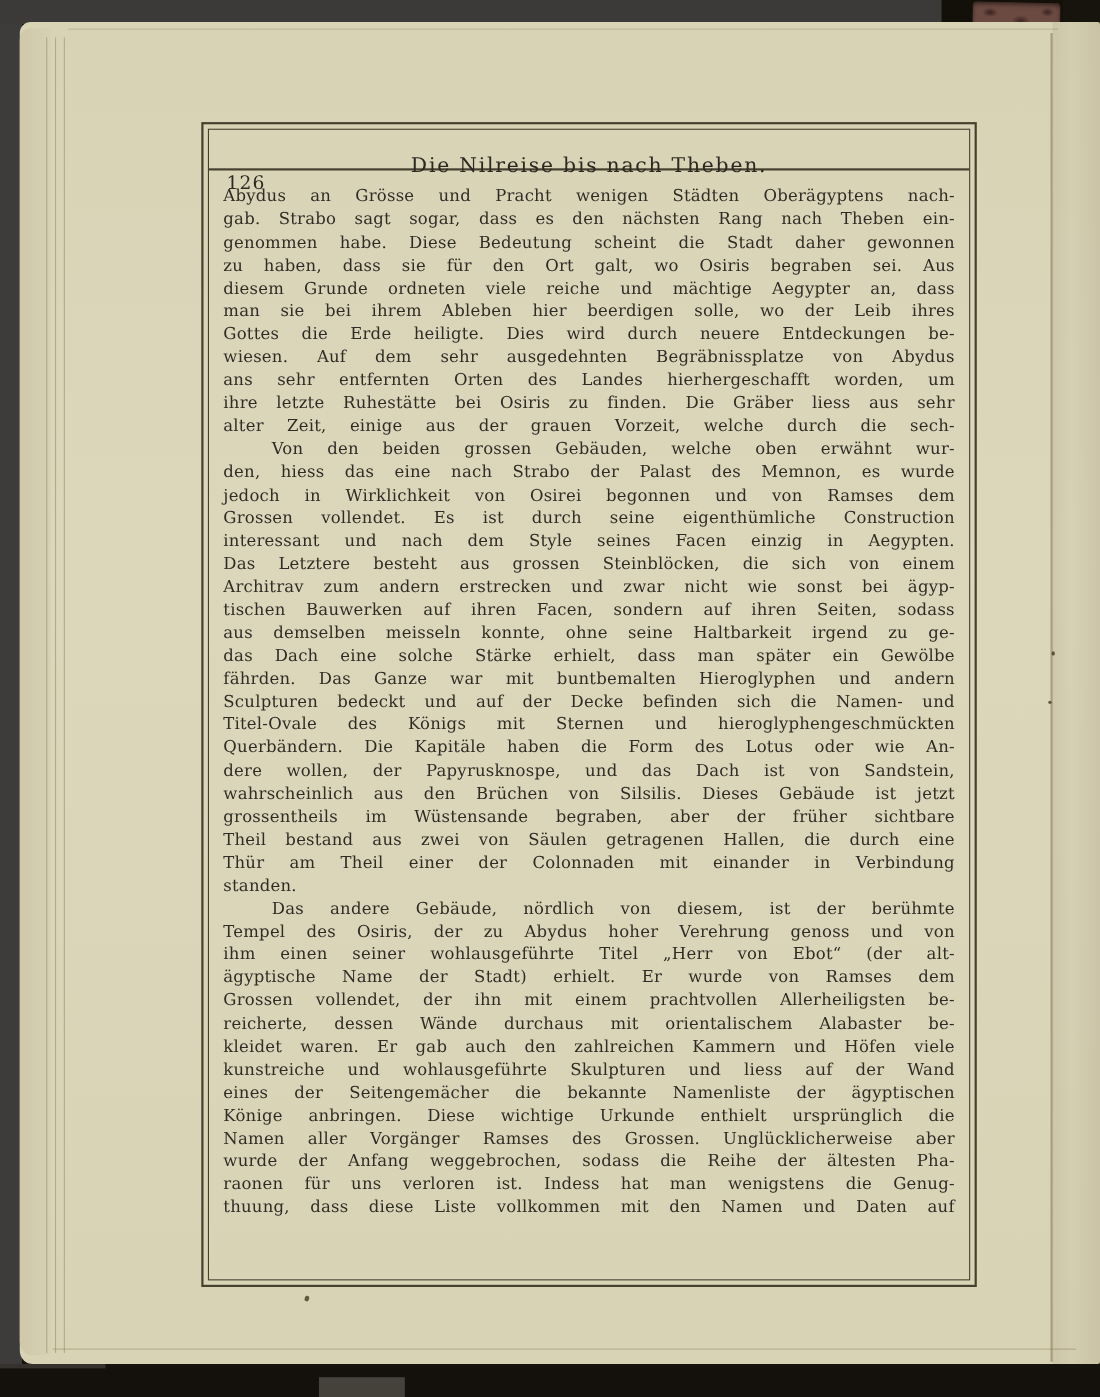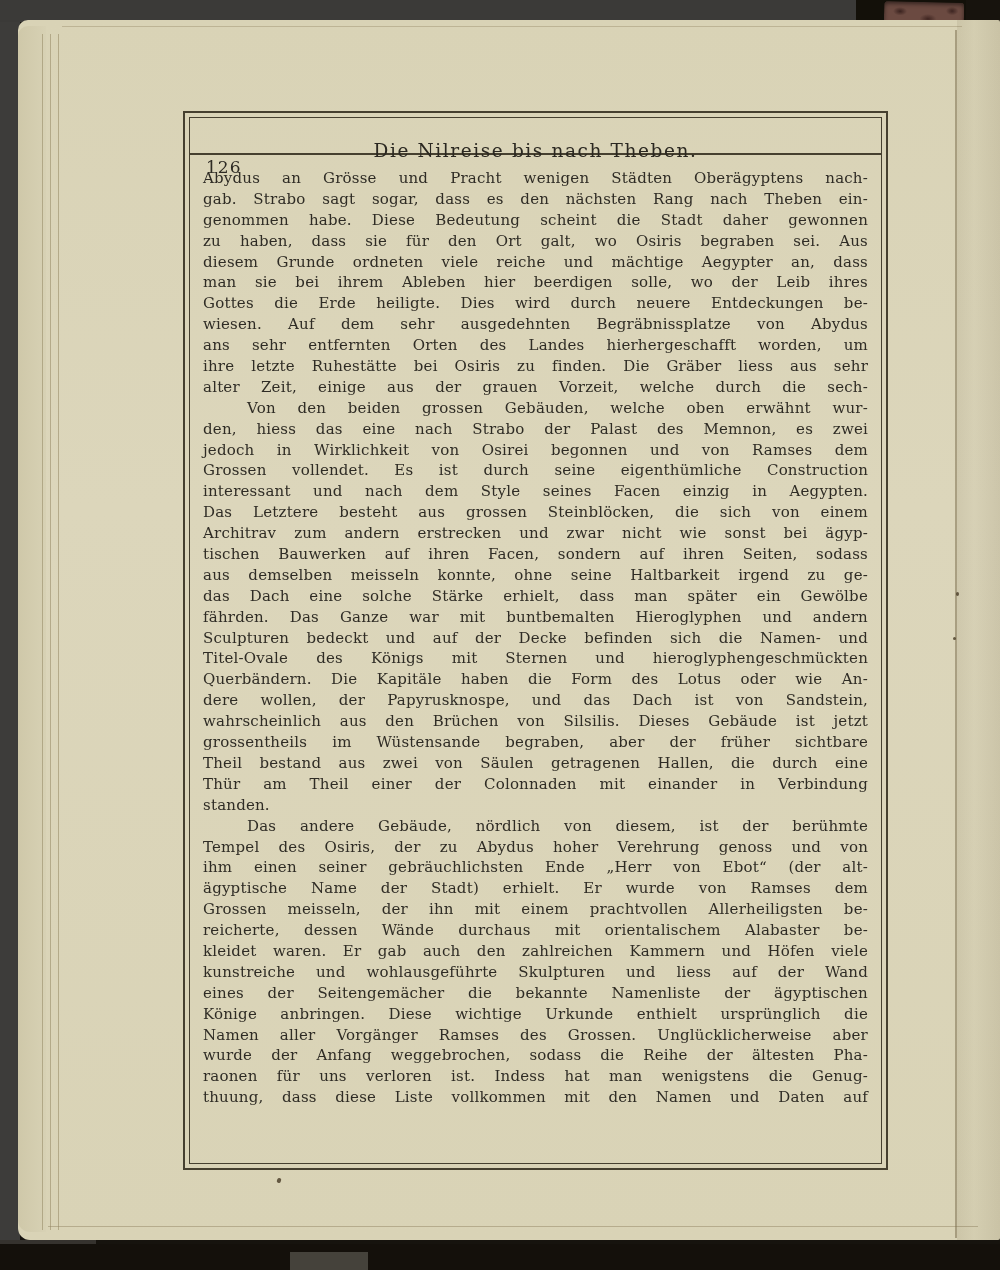--- a/index.html
+++ b/index.html
@@ -124,44 +124,44 @@
             <div class="line">genommen habe. Diese Bedeutung scheint die Stadt daher gewonnen</div>
             <div class="line">zu haben, dass sie für den Ort galt, wo Osiris begraben sei. Aus</div>
             <div class="line">diesem Grunde ordneten viele reiche und mächtige Aegypter an, dass</div>
             <div class="line">man sie bei ihrem Ableben hier beerdigen solle, wo der Leib ihres</div>
             <div class="line">Gottes die Erde heiligte. Dies wird durch neuere Entdeckungen be-</div>
             <div class="line">wiesen. Auf dem sehr ausgedehnten Begräbnissplatze von Abydus</div>
             <div class="line">ans sehr entfernten Orten des Landes hierhergeschafft worden, um</div>
             <div class="line">ihre letzte Ruhestätte bei Osiris zu finden. Die Gräber liess aus sehr</div>
             <div class="line">alter Zeit, einige aus der grauen Vorzeit, welche durch die sech-</div>
             <div class="line indent">Von den beiden grossen Gebäuden, welche oben erwähnt wur-</div>
-            <div class="line">den, hiess das eine nach Strabo der Palast des Memnon, es zwei</div>
+            <div class="line">den, hiess das eine nach Strabo der Palast des Memnon, es wurde</div>
             <div class="line">jedoch in Wirklichkeit von Osirei begonnen und von Ramses dem</div>
             <div class="line">Grossen vollendet. Es ist durch seine eigenthümliche Construction</div>
             <div class="line">interessant und nach dem Style seines Facen einzig in Aegypten.</div>
             <div class="line">Das Letztere besteht aus grossen Steinblöcken, die sich von einem</div>
             <div class="line">Architrav zum andern erstrecken und zwar nicht wie sonst bei ägyp-</div>
             <div class="line">tischen Bauwerken auf ihren Facen, sondern auf ihren Seiten, sodass</div>
             <div class="line">aus demselben meisseln konnte, ohne seine Haltbarkeit irgend zu ge-</div>
             <div class="line">das Dach eine solche Stärke erhielt, dass man später ein Gewölbe</div>
             <div class="line">fährden. Das Ganze war mit buntbemalten Hieroglyphen und andern</div>
             <div class="line">Sculpturen bedeckt und auf der Decke befinden sich die Namen- und</div>
             <div class="line">Titel-Ovale des Königs mit Sternen und hieroglyphengeschmückten</div>
             <div class="line">Querbändern. Die Kapitäle haben die Form des Lotus oder wie An-</div>
             <div class="line">dere wollen, der Papyrusknospe, und das Dach ist von Sandstein,</div>
             <div class="line">wahrscheinlich aus den Brüchen von Silsilis. Dieses Gebäude ist jetzt</div>
             <div class="line">grossentheils im Wüstensande begraben, aber der früher sichtbare</div>
             <div class="line">Theil bestand aus zwei von Säulen getragenen Hallen, die durch eine</div>
             <div class="line">Thür am Theil einer der Colonnaden mit einander in Verbindung</div>
             <div class="line end">standen.</div>
             <div class="line indent">Das andere Gebäude, nördlich von diesem, ist der berühmte</div>
             <div class="line">Tempel des Osiris, der zu Abydus hoher Verehrung genoss und von</div>
-            <div class="line">ihm einen seiner gebräuchlichsten Ende „Herr von Ebot“ (der alt-</div>
+            <div class="line">ihm einen seiner wohlausgeführte Titel „Herr von Ebot“ (der alt-</div>
             <div class="line">ägyptische Name der Stadt) erhielt. Er wurde von Ramses dem</div>
-            <div class="line">Grossen meisseln, der ihn mit einem prachtvollen Allerheiligsten be-</div>
+            <div class="line">Grossen vollendet, der ihn mit einem prachtvollen Allerheiligsten be-</div>
             <div class="line">reicherte, dessen Wände durchaus mit orientalischem Alabaster be-</div>
             <div class="line">kleidet waren. Er gab auch den zahlreichen Kammern und Höfen viele</div>
             <div class="line">kunstreiche und wohlausgeführte Skulpturen und liess auf der Wand</div>
             <div class="line">eines der Seitengemächer die bekannte Namenliste der ägyptischen</div>
             <div class="line">Könige anbringen. Diese wichtige Urkunde enthielt ursprünglich die</div>
             <div class="line">Namen aller Vorgänger Ramses des Grossen. Unglücklicherweise aber</div>
             <div class="line">wurde der Anfang weggebrochen, sodass die Reihe der ältesten Pha-</div>
             <div class="line">raonen für uns verloren ist. Indess hat man wenigstens die Genug-</div>
             <div class="line">thuung, dass diese Liste vollkommen mit den Namen und Daten auf</div>
           </div>

